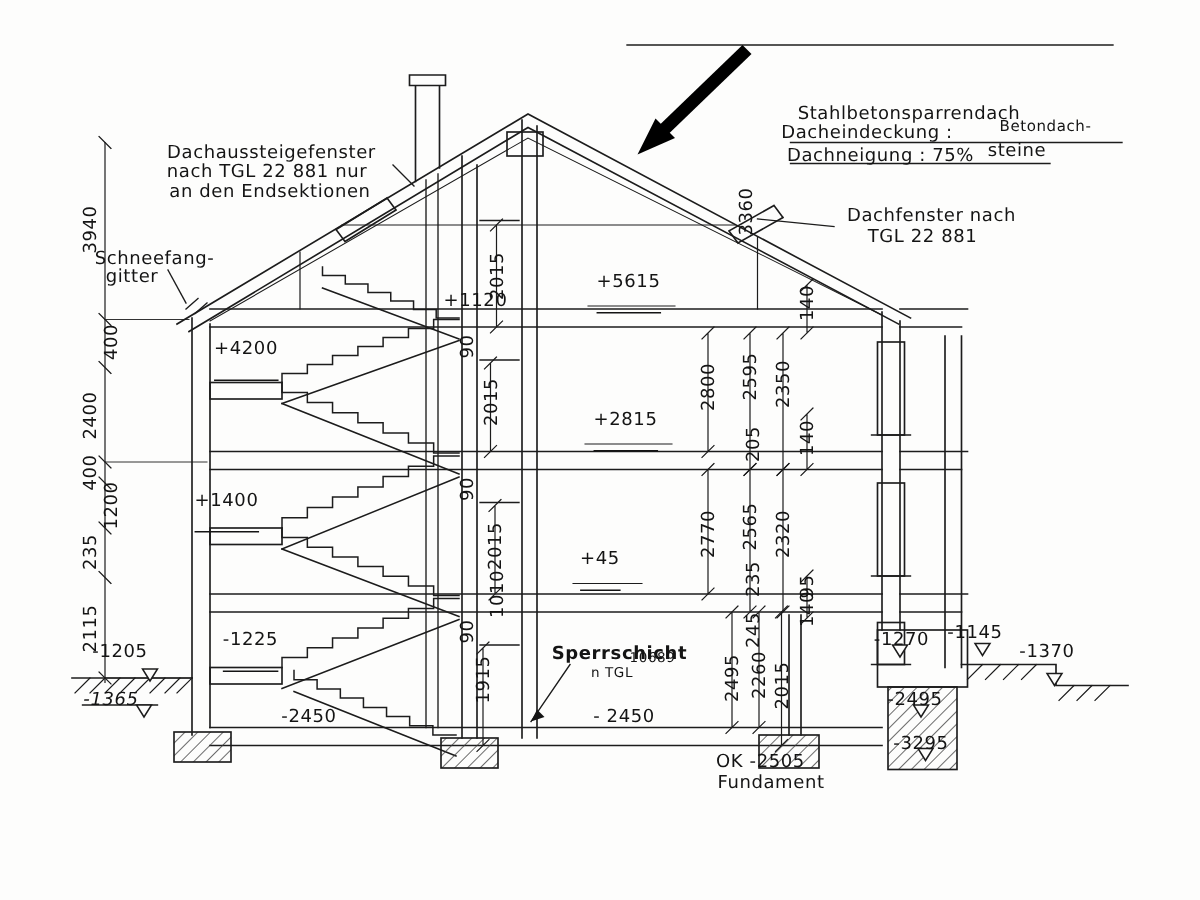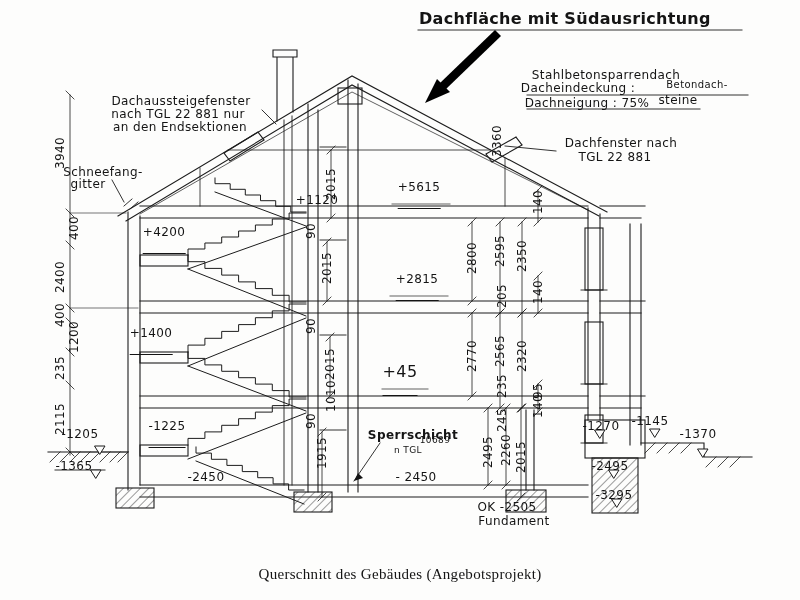--- a/index.html
+++ b/index.html
@@ -158,25 +158,25 @@
       <span class="lbl" style="left: 578px; top: 88px; font-size: 12px; transform: translate(-50%, -50%);">Dacheindeckung :</span>
       <span class="lbl" style="left: 697px; top: 85px; font-size: 10px; transform: translate(-50%, -50%);">Betondach-</span>
       <span class="lbl" style="left: 678px; top: 100px; font-size: 12px; transform: translate(-50%, -50%);">steine</span>
       <span class="lbl" style="left: 587px; top: 103px; font-size: 12px; transform: translate(-50%, -50%);">Dachneigung :  75%</span>
       <span class="lbl" style="left: 621px; top: 143px; font-size: 12px; transform: translate(-50%, -50%);">Dachfenster  nach</span>
       <span class="lbl" style="left: 615px; top: 157px; font-size: 12px; transform: translate(-50%, -50%);">TGL  22 881</span>
       <span class="lbl u" style="left: 164px; top: 240px; font-size: 12px; transform: translate(-50%, -50%);">+4200</span>
       <span class="lbl u" style="left: 151px; top: 341px; font-size: 12px; transform: translate(-50%, -50%);">+1400</span>
       <span class="lbl u" style="left: 167px; top: 434px; font-size: 12px; transform: translate(-50%, -50%);">-1225</span>
       <span class="lbl" style="left: 80px; top: 434px; font-size: 12px; transform: translate(-50%, -50%);">-1205</span>
-      <span class="lbl" style="left: 74px; top: 466px; font-size: 12px; transform: translate(-50%, -50%);">-1365</span>
+      <span class="lbl" style="left: 74px; top: 466px; font-size: 12px; transform: translate(-50%, -50%); font-style: italic;">-1365</span>
       <span class="lbl" style="left: 206px; top: 477px; font-size: 12px; transform: translate(-50%, -50%);">-2450</span>
       <span class="lbl u" style="left: 419px; top: 195px; font-size: 12px; transform: translate(-50%, -50%);">+5615</span>
       <span class="lbl u" style="left: 417px; top: 287px; font-size: 12px; transform: translate(-50%, -50%);">+2815</span>
-      <span class="lbl u" style="left: 400px; top: 380px; font-size: 16px; transform: translate(-50%, -50%);">+45</span>
+      <span class="lbl u" style="left: 400px; top: 380px; font-size: 12px; transform: translate(-50%, -50%);">+45</span>
       <span class="lbl" style="left: 317px; top: 200px; font-size: 12px; transform: translate(-50%, -50%);">+1120</span>
       <span class="lbl" style="left: 413px; top: 435px; font-size: 12px; font-weight: 700; transform: translate(-50%, -50%);">Sperrschicht</span>
       <span class="lbl" style="left: 408px; top: 450px; font-size: 9px; transform: translate(-50%, -50%);">n TGL</span>
       <span class="lbl" style="left: 414px; top: 440px; font-size: 9px; transform: translate(-50%, -50%); margin-left: 21px;">10689</span>
       <span class="lbl" style="left: 416px; top: 477px; font-size: 12px; transform: translate(-50%, -50%);">- 2450</span>
       <span class="lbl" style="left: 60px; top: 153px; font-size: 12px; transform: translate(-50%, -50%) rotate(-90deg);">3940</span>
       <span class="lbl" style="left: 74px; top: 228px; font-size: 12px; transform: translate(-50%, -50%) rotate(-90deg);">400</span>
       <span class="lbl" style="left: 60px; top: 277px; font-size: 12px; transform: translate(-50%, -50%) rotate(-90deg);">2400</span>
       <span class="lbl" style="left: 60px; top: 315px; font-size: 12px; transform: translate(-50%, -50%) rotate(-90deg);">400</span>
       <span class="lbl" style="left: 74px; top: 337px; font-size: 12px; transform: translate(-50%, -50%) rotate(-90deg);">1200</span>
@@ -209,16 +209,14 @@
       <span class="lbl" style="left: 521px; top: 457px; font-size: 12px; transform: translate(-50%, -50%) rotate(-90deg);">2015</span>
       <span class="lbl" style="left: 601px; top: 426px; font-size: 12px; transform: translate(-50%, -50%);">-1270</span>
       <span class="lbl" style="left: 650px; top: 421px; font-size: 12px; transform: translate(-50%, -50%);">-1145</span>
       <span class="lbl" style="left: 698px; top: 434px; font-size: 12px; transform: translate(-50%, -50%);">-1370</span>
       <span class="lbl" style="left: 610px; top: 466px; font-size: 12px; transform: translate(-50%, -50%);">-2495</span>
       <span class="lbl" style="left: 614px; top: 495px; font-size: 12px; transform: translate(-50%, -50%);">-3295</span>
       <span class="lbl" style="left: 507px; top: 507px; font-size: 12px; transform: translate(-50%, -50%);">OK -2505</span>
       <span class="lbl" style="left: 514px; top: 521px; font-size: 12px; transform: translate(-50%, -50%);">Fundament</span>
     </div>
 
-<div id="roof-title">Dachfläche mit Südausrichtung</div>
-<div id="caption">Querschnitt des Gebäudes (Angebotsprojekt)</div>
 
 </div>
 
 </body></html>

